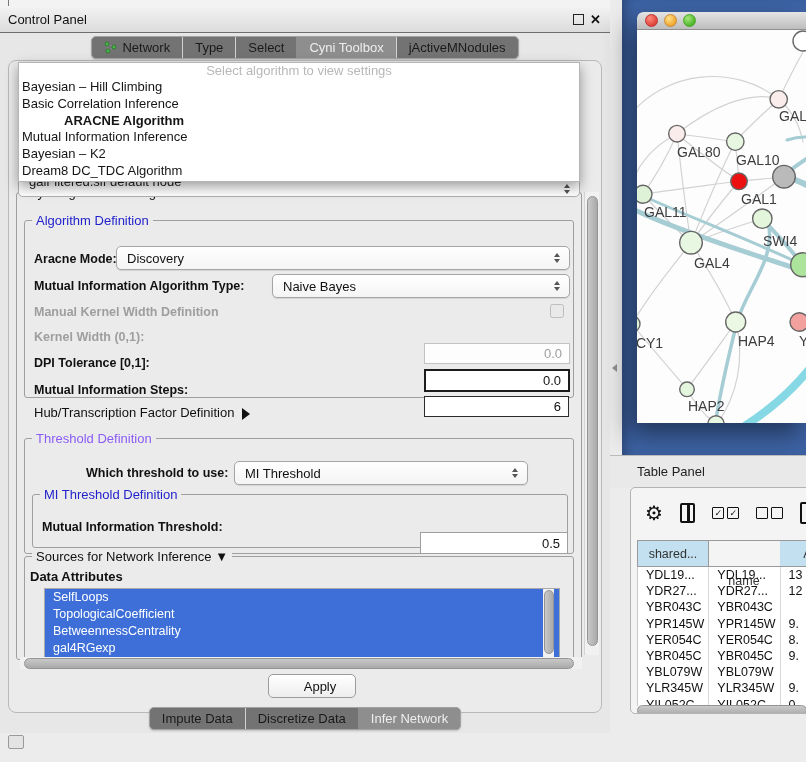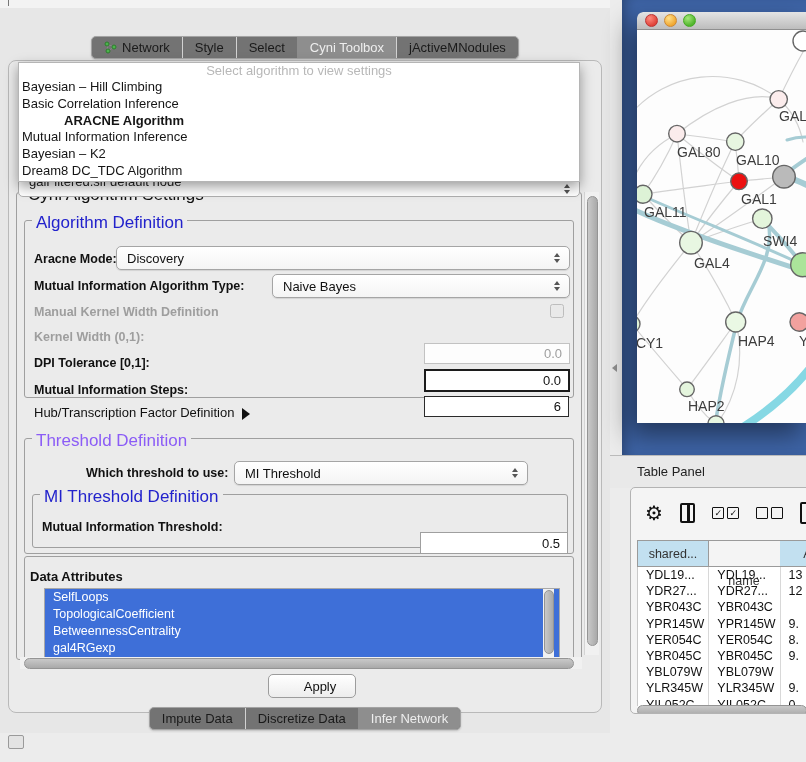--- a/index.html
+++ b/index.html
@@ -17,21 +17,21 @@
   .tabset{display:inline-flex;border:1px solid #a3a3a3;border-radius:5px;overflow:hidden;
           background:#737373;box-shadow:0 1px 2px rgba(0,0,0,.18);}
   .tab{padding:3px 12px;font-size:13px;color:#1a1a1a;display:flex;align-items:center;gap:5px;
        border-left:1px solid #d2d2d2;white-space:nowrap;}
   .tab:first-child{border-left:none;}
   .tab.sel{background:#8e8e8e;color:#eeeeee;border-left-color:#8e8e8e;}
   #content-box{left:8px;top:52px;width:592px;height:651px;border:1px solid #b9b9b9;
                border-radius:8px;background:#ebebeb;}
   
   .grp{border:1px solid #9f9f9f;border-radius:3px;}
-  .legend{background:#ebebeb;padding:0 4px;font-size:17px;white-space:nowrap;color:#111;}
+  .legend{background:#ebebeb;padding:0 4px;font-size:13px;white-space:nowrap;color:#111;}
   .legend.blue{color:#2222cc;}
   .legend.green{color:#8b5cf6;}
   .lbl{font-size:12.5px;font-weight:bold;color:#111;white-space:nowrap;}
   .lbl.dis{color:#9e9e9e;}
   .combo{background:linear-gradient(#ffffff,#f4f4f4);border:1px solid #a5a5a5;border-radius:5px;
          font-size:13px;color:#111;display:flex;align-items:center;padding:0 26px 0 10px;
          box-shadow:0 1px 1px rgba(0,0,0,.10);}
   .spin{position:absolute;right:9px;top:50%;transform:translateY(-50%);display:flex;
         flex-direction:column;gap:2px;}
   .spin i{display:block;width:0;height:0;border-left:3.5px solid transparent;border-right:3.5px solid transparent;}
@@ -114,36 +114,41 @@
 </style>
 </head>
 <body>
 
 <div id="stage">
 
   <div class="a" id="top-strip"></div>
   <div class="a" id="top-tick"></div>
 
   <div class="a" id="cp">
+    <div class="a" id="cp-titlebar">
+      <div class="a" id="cp-title">Control Panel</div>
+      <div class="a float-ic" style="left:573px;top:6px;"></div>
+      <div class="a close-ic" style="left:590px;top:5px;">✕</div>
+    </div>
 
     <div class="a tabbar" style="top:28px;">
       <div class="tabset">
           <div class="tab">
             <svg class="net-ic" width="13" height="13" viewBox="0 0 13 13">
               <line x1="3" y1="3" x2="10" y2="6"></line>
               <line x1="10" y1="6" x2="4" y2="10"></line>
               <line x1="3" y1="3" x2="4" y2="10"></line>
               <circle cx="3" cy="3" r="2"></circle>
               <circle cx="10" cy="6" r="2"></circle>
               <circle cx="4" cy="10" r="2"></circle>
             </svg>
             <span>Network</span>
           </div>
           <div class="tab">
-            <span>Style</span>
+            <span>Type</span>
           </div>
           <div class="tab">
             <span>Select</span>
           </div>
           <div class="tab sel">
             <span>Cyni Toolbox</span>
           </div>
           <div class="tab">
             <span>jActiveMNodules</span>
           </div>
@@ -228,20 +233,23 @@
         </span>
     </div>
 
     <div class="a grp" style="left:32px;top:486px;width:534px;height:52px;"></div>
     <div class="a legend blue" style="left:40px;top:479px;">MI Threshold Definition</div>
 
     <div class="a lbl" style="left:42px;top:512px;">Mutual Information Threshold:</div>
     <div class="a field" style="left:420px;top:507px;width:132px;height:20px;">0.5</div>
 
     <div class="a grp" style="left:24px;top:548px;width:548px;height:109px;"></div>
+    <div class="a legend" style="left:32px;top:541px;">
+      <span>Sources for Network Inference</span> <span>▼</span>
+    </div>
     <div class="a lbl" style="left:30px;top:561px;font-size:13px;">Data Attributes</div>
 
     <div class="a" id="attr-list" style="left:44px;top:580px;width:514px;height:71px;">
         <div class="litem">SelfLoops</div>
         <div class="litem">TopologicalCoefficient</div>
         <div class="litem">BetweennessCentrality</div>
         <div class="litem">gal4RGexp</div>
       </div>
     <div class="a sbv" style="left:543px;top:581px;width:11px;height:69px;border-left:none;">
       <div class="thumb" style="left:1px;top:1px;width:8px;height:62px;"></div>

